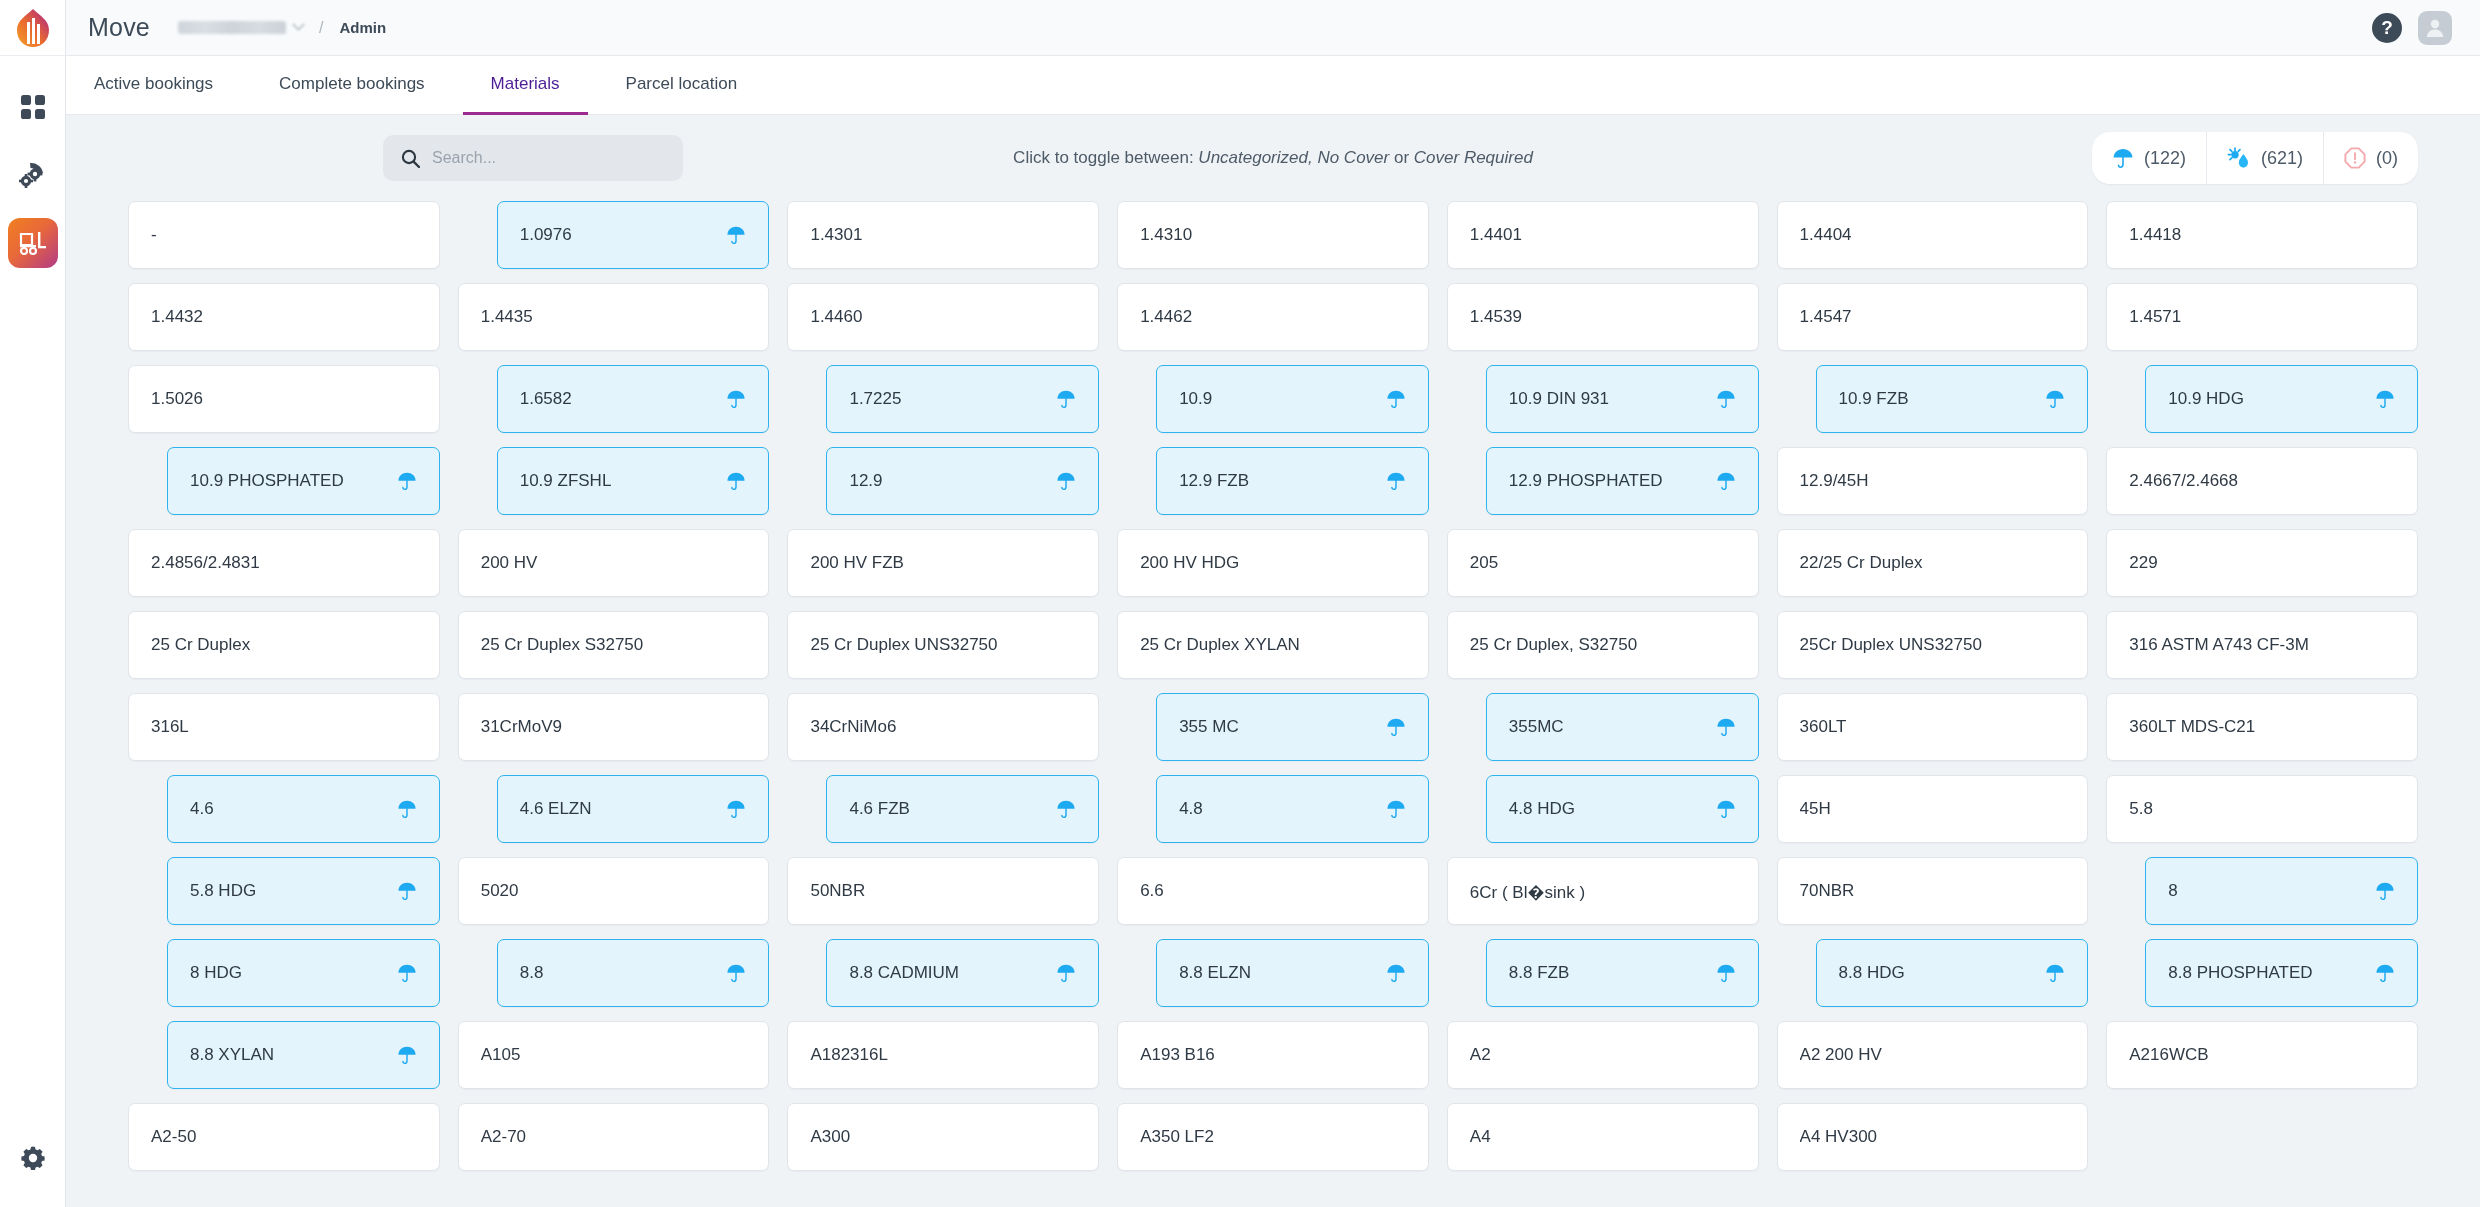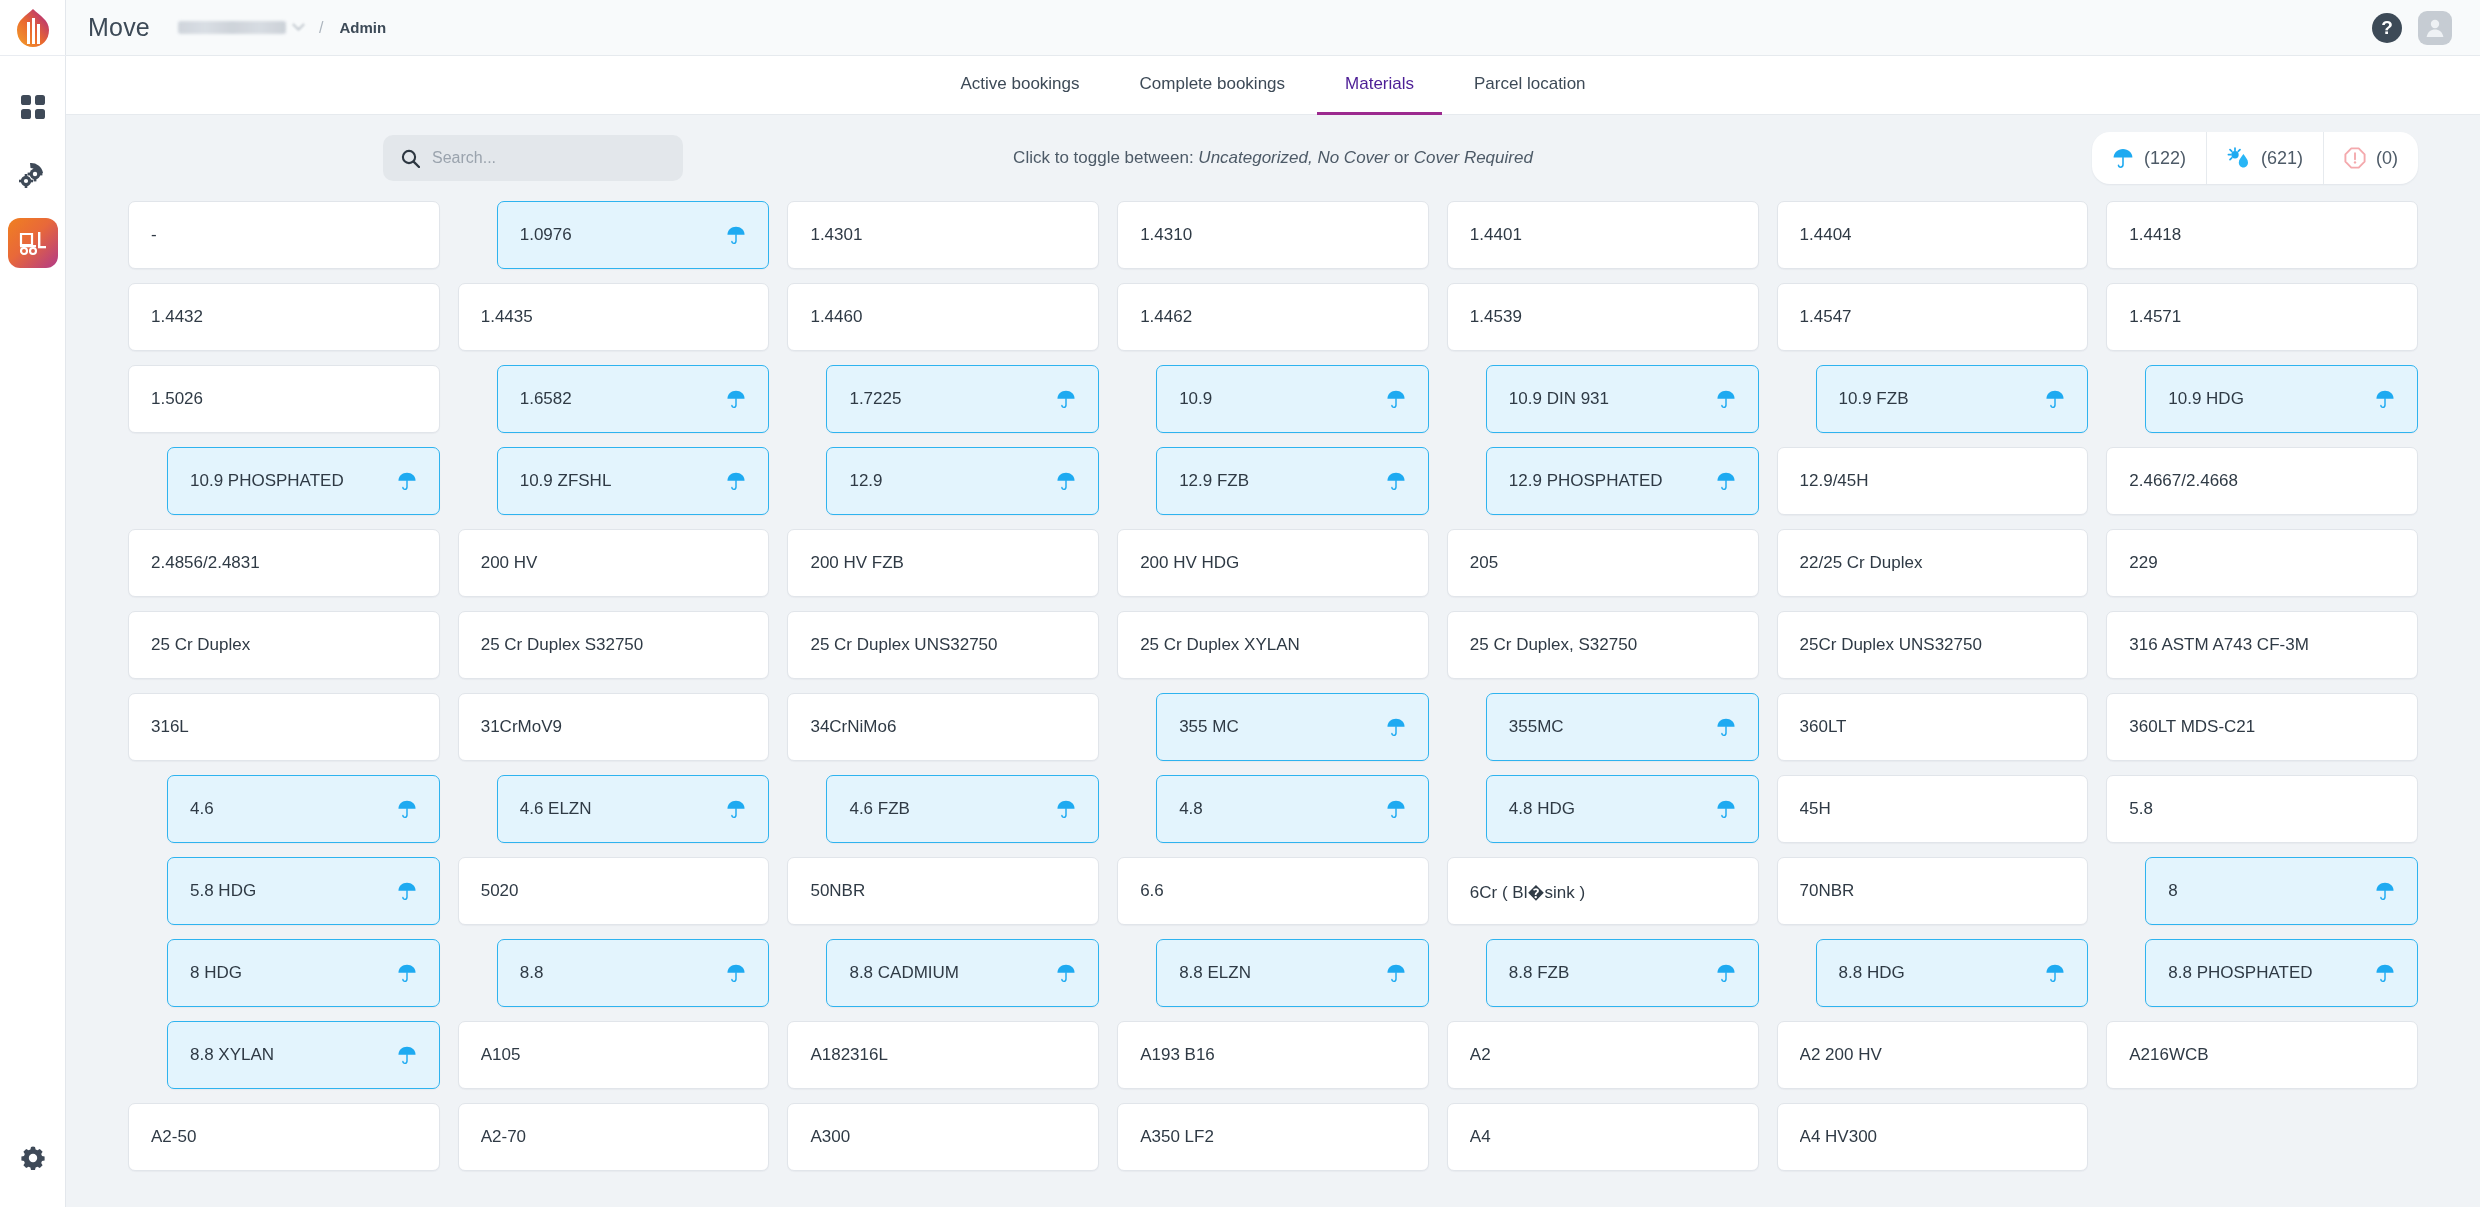--- a/index.html
+++ b/index.html
@@ -63,21 +63,21 @@
   }
   .avatar-btn {
     width: 34px; height: 34px; border-radius: 9px; background: #c6ccd3;
     display: flex; align-items: center; justify-content: center; cursor: pointer;
   }
 
   
   .tabbar {
     height: 59px; background: #ffffff;
     border-bottom: 1px solid #e6eaee;
-    display: flex; align-items: stretch; justify-content: center; gap: 4px;
+    display: flex; align-items: stretch; gap: 10px;
   }
   .tab {
     display: flex; align-items: center; padding: 0 28px;
     font-size: 17px; color: #3d4a57; cursor: pointer;
     border-bottom: 3px solid transparent; margin-bottom: -1px;
   }
   .tab.active { color: #4c1d95; font-weight: 400; border-bottom-color: #9c2a8f; }
 
   
   .content { flex: 1; overflow: hidden; padding: 0; background: #f0f3f6; }

